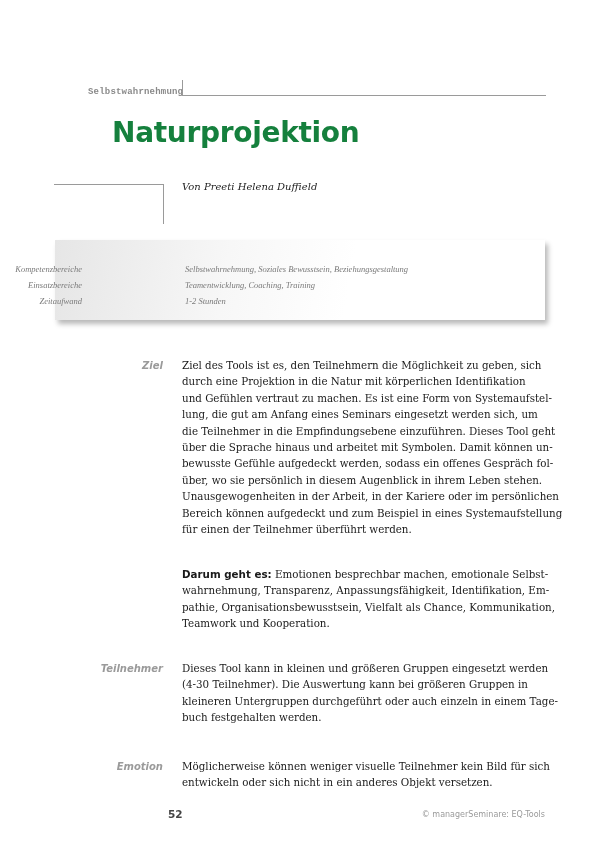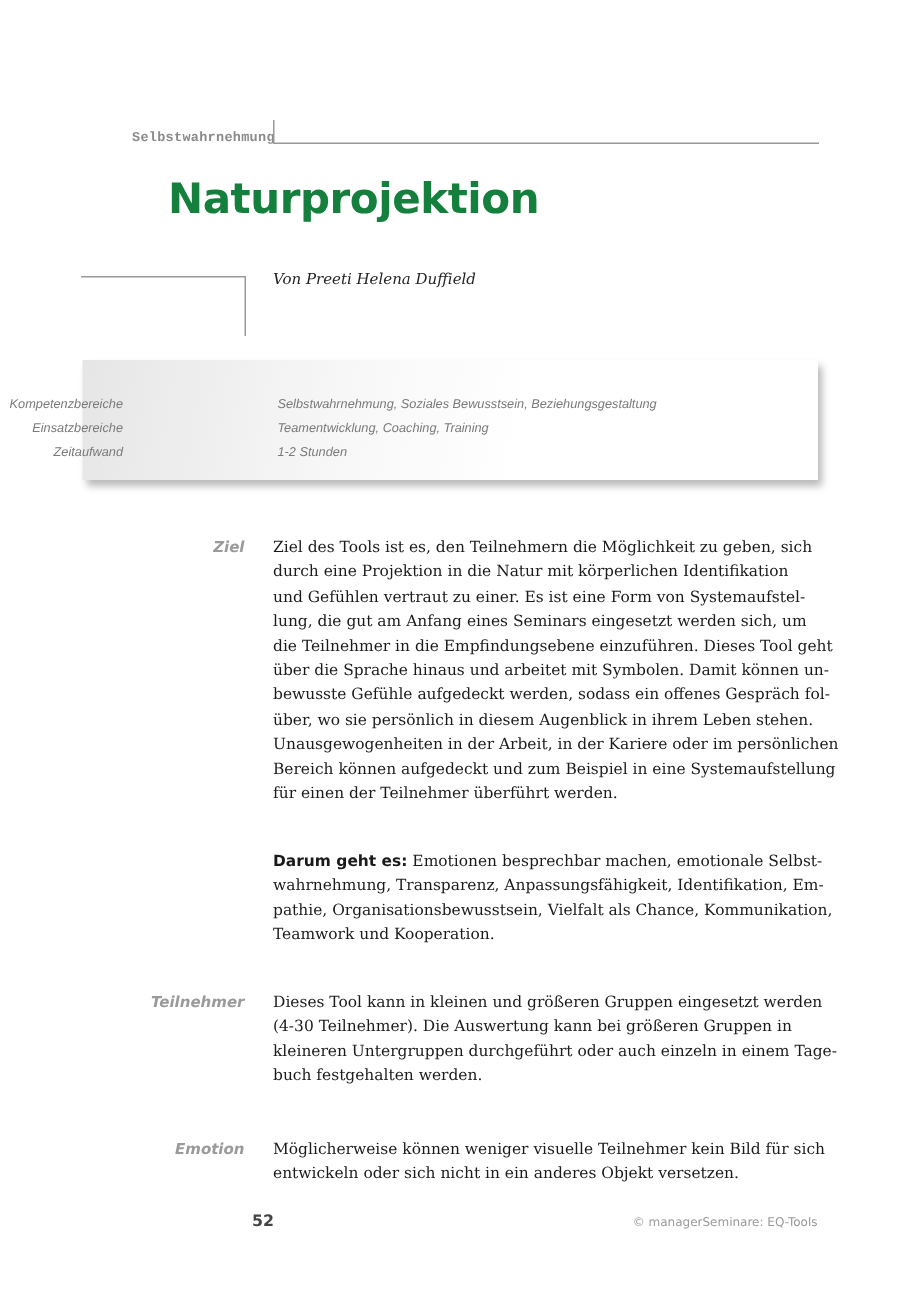--- a/index.html
+++ b/index.html
@@ -84,21 +84,21 @@
       width: 490px;
       height: 80px;
       background: linear-gradient(100deg, #e6e6e6 0%, #f7f7f7 35%, #ffffff 60%, #ffffff 100%);
       box-shadow: 3px 4px 5px rgba(0,0,0,0.28);
     }
     .info-row {
       position: absolute;
       left: 0;
       width: 422px;
       height: 14px;
-      font-family: Liberation Sans, sans-serif;
+      font-family: Liberation Serif, serif;
       font-style: italic;
       font-size: 8.5px;
       color: #7a7a7a;
     }
     .info-row .k {
       position: absolute;
       right: 395px;
       text-align: right;
       white-space: nowrap;
     }
@@ -180,28 +180,28 @@
   <div class="info-row" style="top:56px;">
     <span class="k">Zeitaufwand</span>
     <span class="v">1-2 Stunden</span>
   </div>
 </div>
 
 <div class="sec-label" style="top:360px;">Ziel</div>
 <div class="sec-body" style="top:357px;">
   <span class="line">Ziel des Tools ist es, den Teilnehmern die Möglichkeit zu geben, sich</span>
   <span class="line">durch eine Projektion in die Natur mit körperlichen Identifikation</span>
-  <span class="line">und Gefühlen vertraut zu einer. Es ist eine Form von Systemaufstel-</span>
+  <span class="line">und Gefühlen vertraut zu machen. Es ist eine Form von Systemaufstel-</span>
   <span class="line">lung, die gut am Anfang eines Seminars eingesetzt werden sich, um</span>
   <span class="line">die Teilnehmer in die Empfindungsebene einzuführen. Dieses Tool geht</span>
   <span class="line">über die Sprache hinaus und arbeitet mit Symbolen. Damit können un-</span>
   <span class="line">bewusste Gefühle aufgedeckt werden, sodass ein offenes Gespräch fol-</span>
   <span class="line">über, wo sie persönlich in diesem Augenblick in ihrem Leben stehen.</span>
   <span class="line">Unausgewogenheiten in der Arbeit, in der Kariere oder im persönlichen</span>
-  <span class="line">Bereich können aufgedeckt und zum Beispiel in eine Systemaufstellung</span>
+  <span class="line">Bereich können aufgedeckt und zum Beispiel in eines Systemaufstellung</span>
   <span class="line">für einen der Teilnehmer überführt werden.</span>
 </div>
 
 <div class="sec-body" style="top:566px;">
   <span class="line"><b>Darum geht es:</b><span> Emotionen besprechbar machen, emotionale Selbst-</span></span>
   <span class="line">wahrnehmung, Transparenz, Anpassungsfähigkeit, Identifikation, Em-</span>
   <span class="line">pathie, Organisationsbewusstsein, Vielfalt als Chance, Kommunikation,</span>
   <span class="line">Teamwork und Kooperation.</span>
 </div>
 

